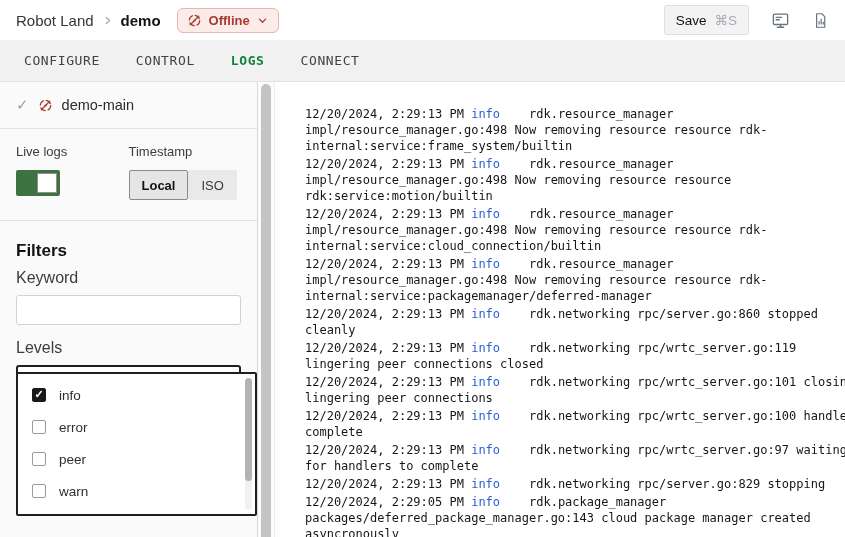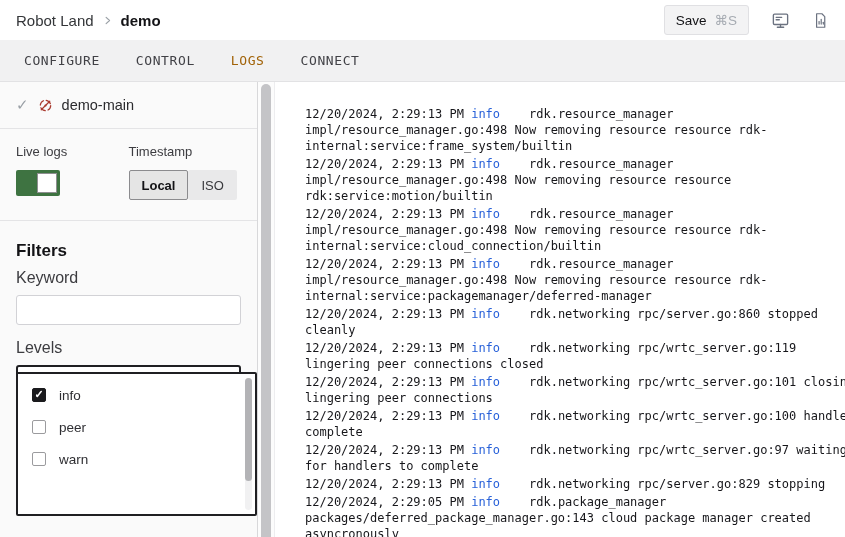--- a/index.html
+++ b/index.html
@@ -25,21 +25,21 @@
     border-radius:3px; padding:6px 11px; font-size:13.5px; font-family:inherit; cursor:pointer;}
   .save-label{color:#131316;}
   .save-kbd{color:#a6abb2;}
   .icon-btn{background:none; border:none; padding:0; cursor:pointer; display:flex; color:#6b7280;}
 
   
   .tabbar{height:42px; flex:0 0 42px; background:var(--tab-bar-bg); border-bottom:1px solid #e2e2e4;
     display:flex; align-items:center; padding-left:24px; gap:36px;}
   .tab{font-family:"DejaVu Sans Mono", monospace; font-size:13px; letter-spacing:.6px;
     color:#414146; cursor:pointer;}
-  .tab.active{font-weight:400; color:#a16207;}
+  .tab.active{font-weight:700; color:#15803d;}
 
   
   .content{flex:1; display:flex; min-height:0;}
   .sidebar{width:258px; flex:0 0 258px; background:var(--sidebar-bg); border-right:1px solid #d8d8da;
     position:relative;}
   .part-row{height:47px; display:flex; align-items:center; gap:9px; padding:0 16px;
     border-bottom:1px solid #e4e4e6; cursor:pointer;}
   .part-check{color:#9aa0a6; font-size:15px;}
   .part-name{font-size:14.5px; font-weight:500; color:#2b2b2e;}
 
@@ -92,20 +92,35 @@
   <header class="topbar">
     <div class="crumbs">
       <span class="crumb-org">Robot Land</span>
       <span style="display:flex;">
         <svg width="11" height="11" viewBox="0 0 16 16">
             <path d="M6 3.5l5 4.5-5 4.5" fill="none" stroke="#9aa0a6" stroke-width="1.7" stroke-linecap="round" stroke-linejoin="round"></path>
           </svg>
       </span>
       <span class="crumb-machine">demo</span>
     </div>
+    <button class="status-badge">
+      <span style="display:flex;">
+        <svg width="15" height="15" viewBox="0 0 24 24" fill="none" stroke="currentColor" stroke-width="2" stroke-linecap="round">
+          <circle cx="12" cy="12" r="8.3" stroke-dasharray="8.5 4.6"></circle>
+          <circle cx="12" cy="12" r="1.7" fill="currentColor" stroke="none"></circle>
+          <line x1="5.2" y1="18.8" x2="18.8" y2="5.2"></line>
+        </svg>
+      </span>
+      <span>Offline</span>
+      <span style="display:flex;">
+        <svg width="11" height="11" viewBox="0 0 16 16">
+            <path d="M3.5 6l4.5 4.5L12.5 6" fill="none" stroke="currentColor" stroke-width="1.8" stroke-linecap="round" stroke-linejoin="round"></path>
+          </svg>
+      </span>
+    </button>
     <div class="topbar-right">
       <button class="save-btn">
         <span class="save-label">Save</span>
         <span class="save-kbd">⌘S</span>
       </button>
       <button class="icon-btn">
         <span style="display:flex;">
           <svg width="19" height="19" viewBox="0 0 24 24" fill="none" stroke="currentColor" stroke-width="1.7" stroke-linecap="round">
             <rect x="3" y="4" width="18" height="13" rx="1.5"></rect>
             <line x1="6.5" y1="8" x2="13.5" y2="8"></line>
@@ -183,20 +198,24 @@
       </div>
 
       <div class="dropdown">
         <div id="levels-list">
             <div class="option-row">
               <span class="cb checked"></span>
               <span class="option-label">info</span>
             </div>
             <div class="option-row">
               <span class="cb"></span>
+              <span class="option-label">error</span>
+            </div>
+            <div class="option-row">
+              <span class="cb"></span>
               <span class="option-label">peer</span>
             </div>
             <div class="option-row">
               <span class="cb"></span>
               <span class="option-label">warn</span>
             </div>
           </div>
         <div class="option-row">
           
         </div>

